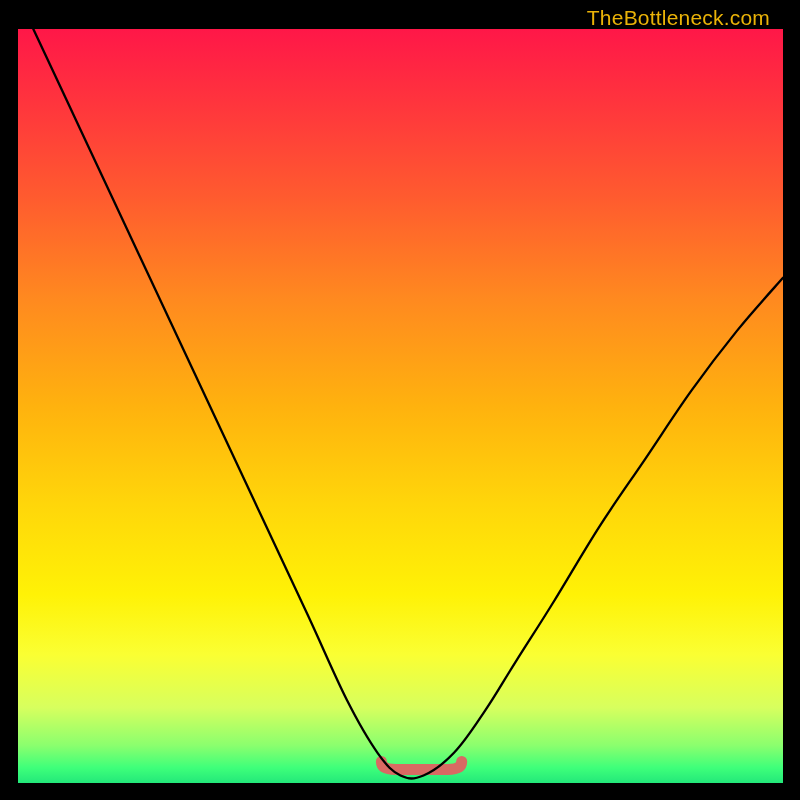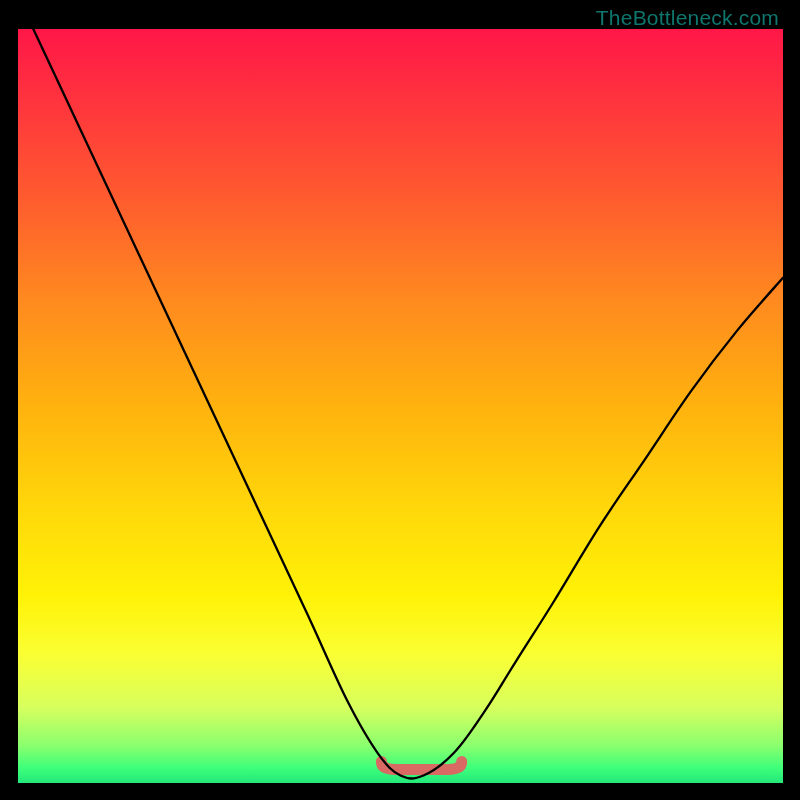--- a/index.html
+++ b/index.html
@@ -34,22 +34,22 @@
       #faff33 83%,
       #d7ff5e 90%,
       #8bff6e 95%,
       #3eff7a 98%,
       #23e87a 100%
     );
   }
   .watermark {
     position: absolute;
     top: 6px;
-    right: 21px;
-    color: #0f766e;
+    right: 30px;
+    color: #eab308;
     font-size: 21px;
     font-weight: 500;
     letter-spacing: 0.2px;
     user-select: none;
   }
   svg.curve {
     position: absolute;
     left: 0;
     top: 0;
     width: 765px;

